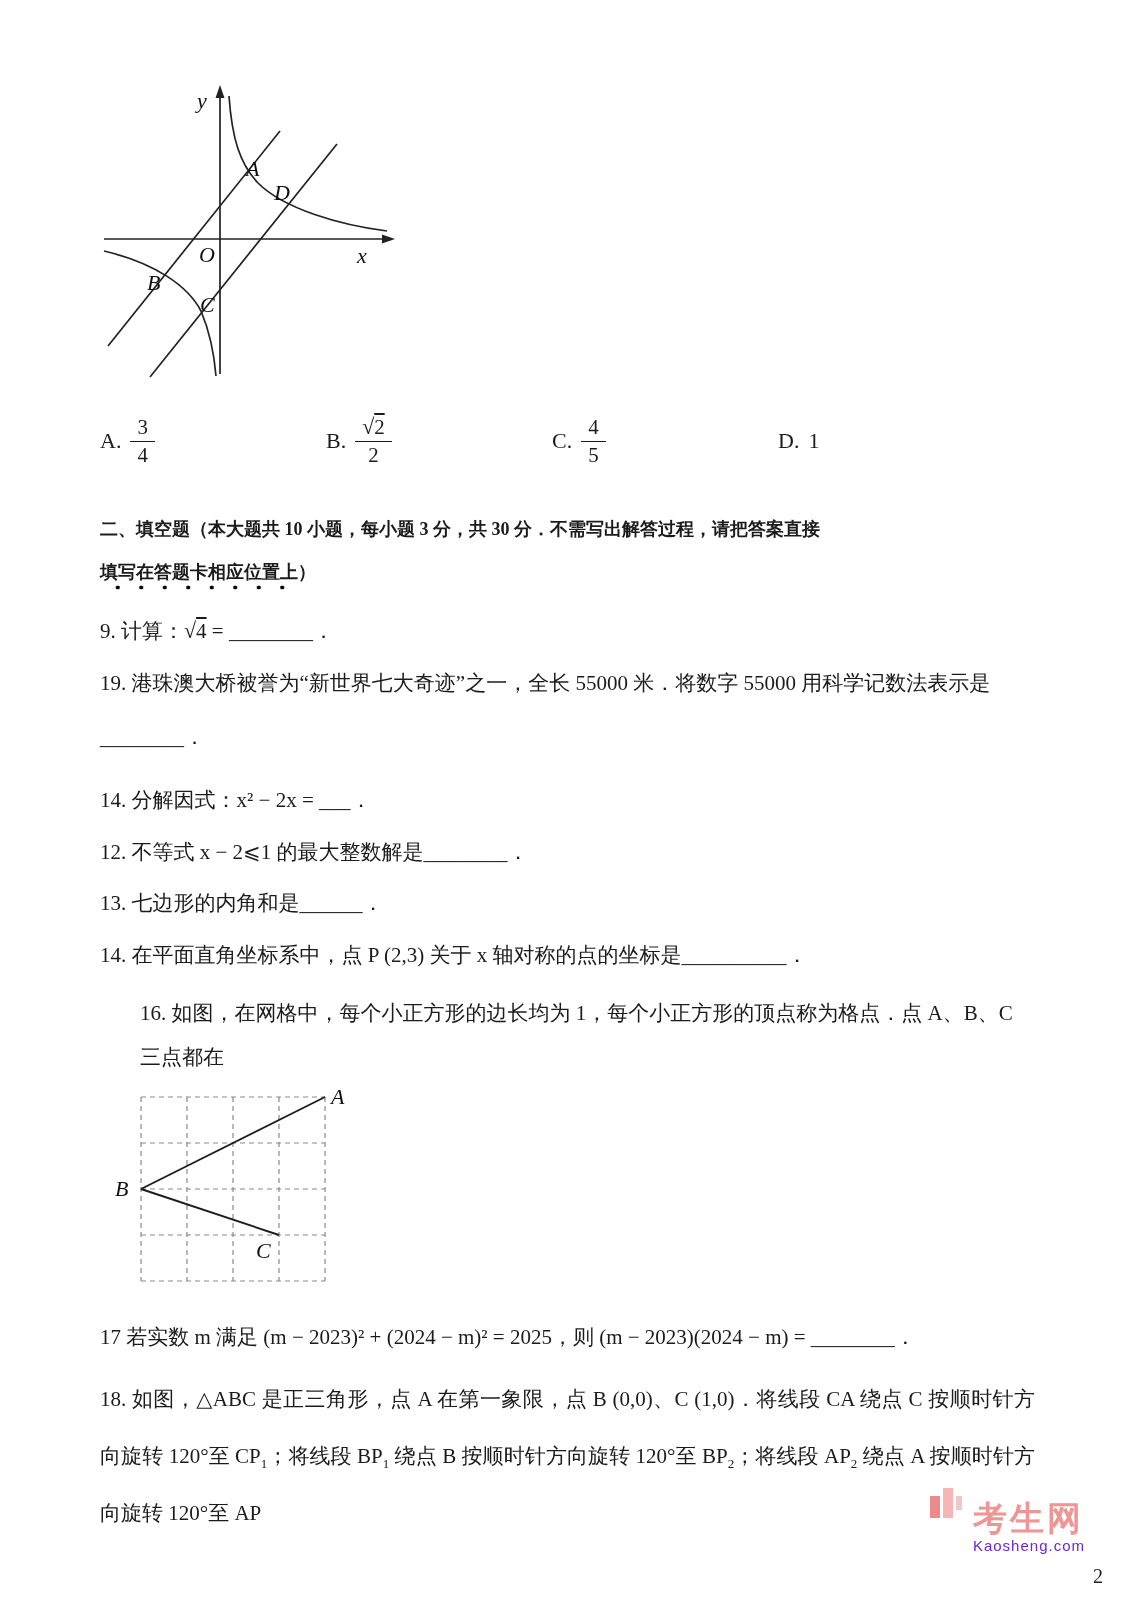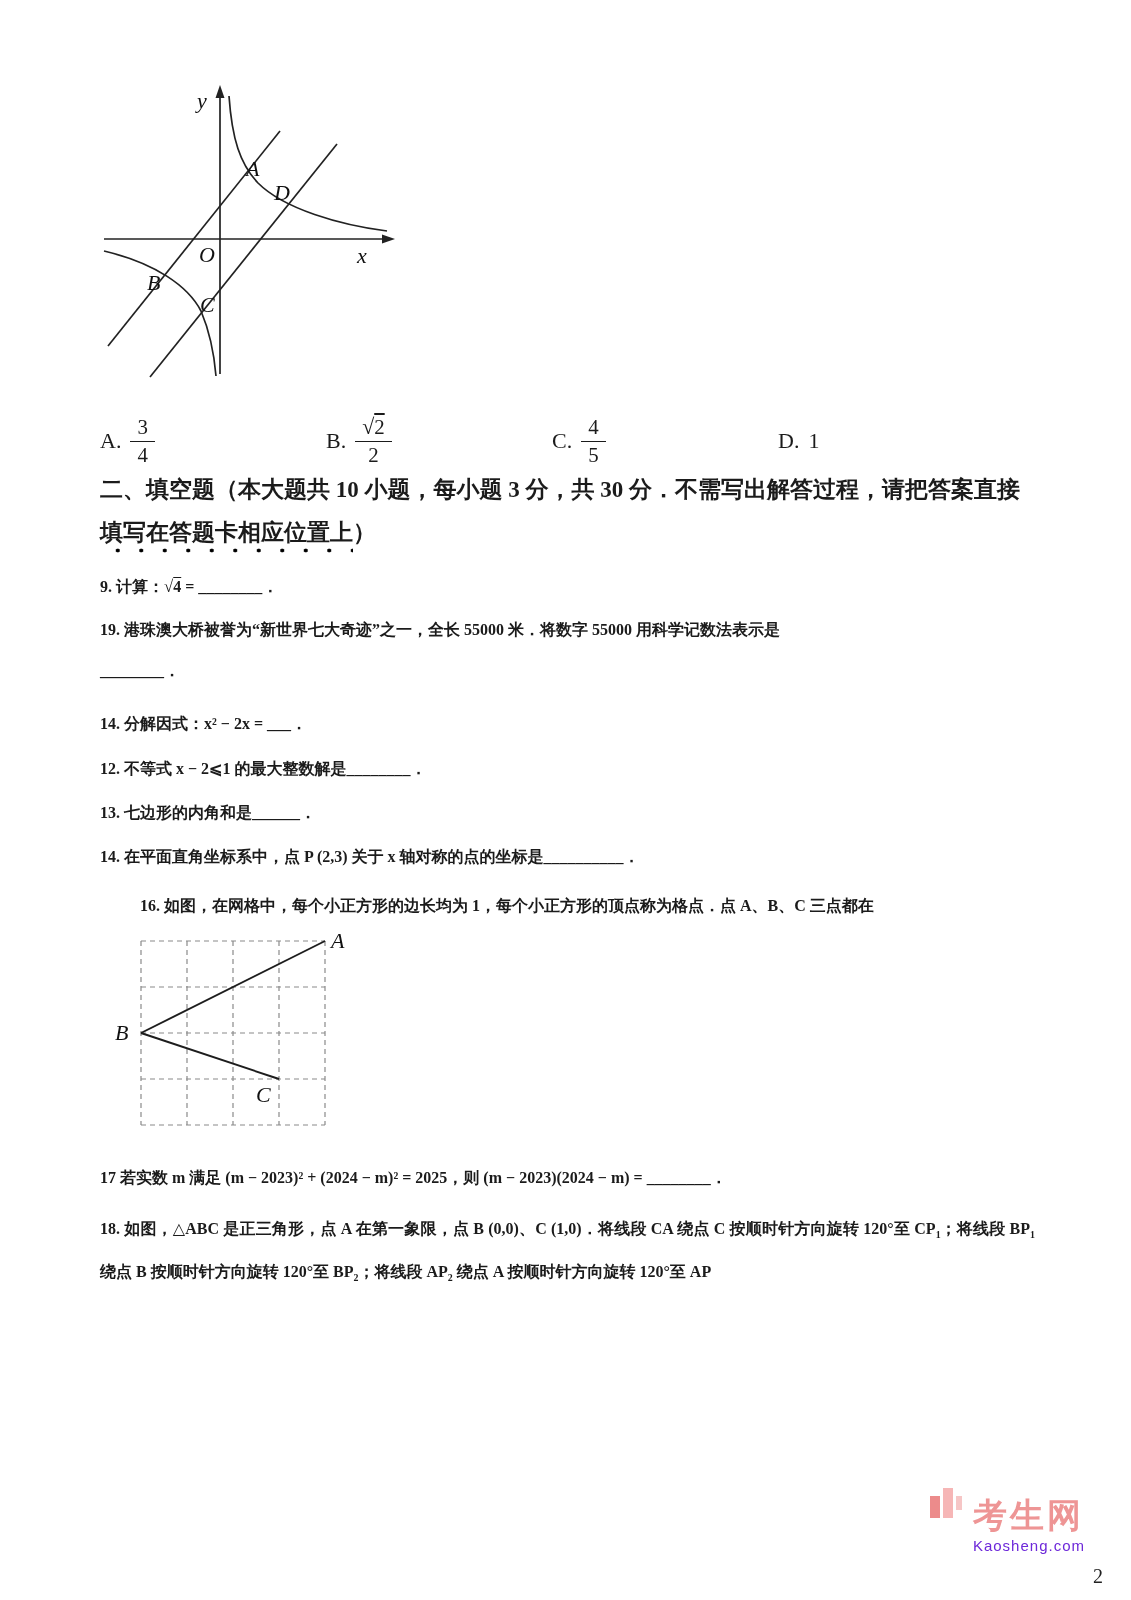--- a/index.html
+++ b/index.html
@@ -18,43 +18,43 @@
   .options { display:flex; margin-top:26px; font-size:22px; align-items:center; }
   .opt { width:226px; display:flex; align-items:center; gap:9px; }
   .opt:last-child { width:auto; }
   .frac { display:inline-flex; flex-direction:column; align-items:center; vertical-align:middle; line-height:1.2; font-size:0.95em; }
   .frac .num { padding:0 7px 1px; border-bottom:1.5px solid #1b1b1b; text-align:center; }
   .frac .den { padding:1px 7px 0; text-align:center; }
   .rad-sign { font-size:1.05em; }
   .rad-body { text-decoration:overline; }
 
   
-  .section-title { font-weight:bold; font-size:23px; line-height:43px; }
+  .section-title { margin-top:40px; font-weight:bold; font-size:18px; line-height:43px; }
   .dots {
     background-image: radial-gradient(circle, #000 1.7px, transparent 2.2px);
     background-size: 23.5px 7px;
     background-repeat: repeat-x;
     background-position: 6px 100%;
     padding-bottom: 9px;
   }
 
   
-  .q { font-size:16px; line-height:1.45; margin-top:21px;font-weight:bold; }
+  .q { font-size:21px; line-height:1.45; margin-top:21px; }
   .q-two-line { line-height:2.55; margin-top:10px; }
   .q16 { line-height:2.1;margin-left:40px; }
   .q18 { line-height:2.72; text-align:justify; margin-top:18px; }
   sub { font-size:0.62em; }
 
   
   .fig2-wrap { margin:6px 0 0 6px; }
 
   
   .watermark { position:absolute; right:46px; bottom:46px; display:flex; align-items:center; gap:9px; }
   .wm-text { display:flex; flex-direction:column; line-height:1.05; }
-  .wm-brand { font-size:34px; font-weight:bold; color:#ee9595; letter-spacing:3px; font-family:Liberation Mono, monospace;margin-top:47px; }
+  .wm-brand { font-size:34px; font-weight:bold; color:#ee9595; letter-spacing:3px; font-family:Liberation Sans, sans-serif;margin-top:47px; }
   .wm-site { font-size:15px; color:#6d28d9; letter-spacing:1px; font-family:"Liberation Sans",sans-serif; margin-top:2px; }
   .page-num { position:absolute; right:28px; bottom:12px; font-size:20px; color:#222; }
 
   svg text { font-family:"Liberation Serif","DejaVu Serif",serif; }
 </style>
 </head>
 <body>
 
 <div class="content">
 

